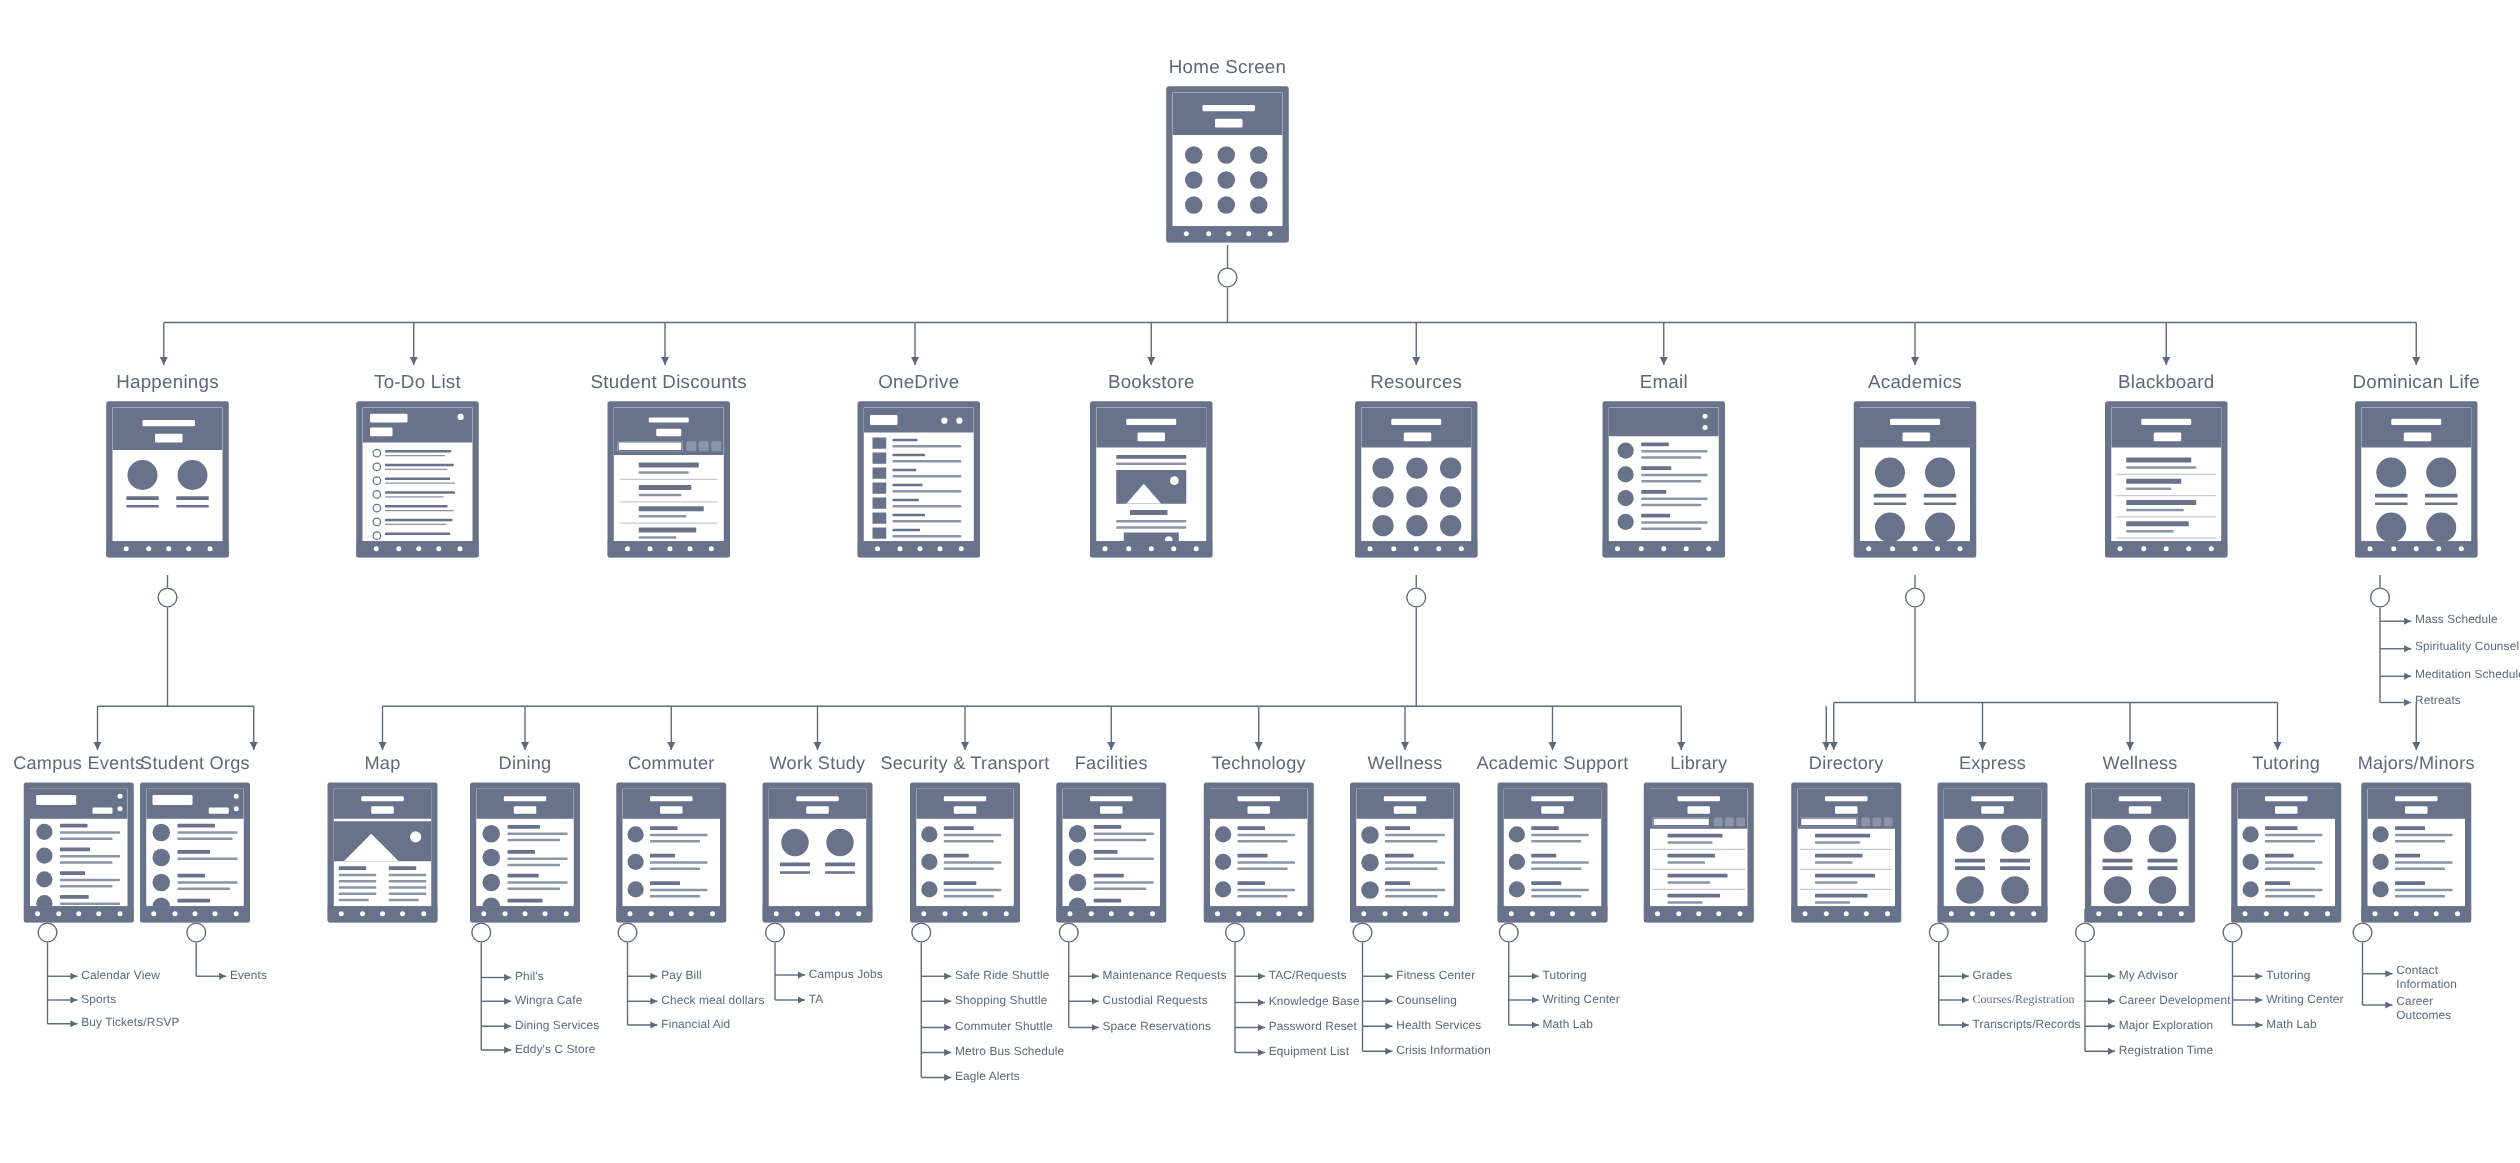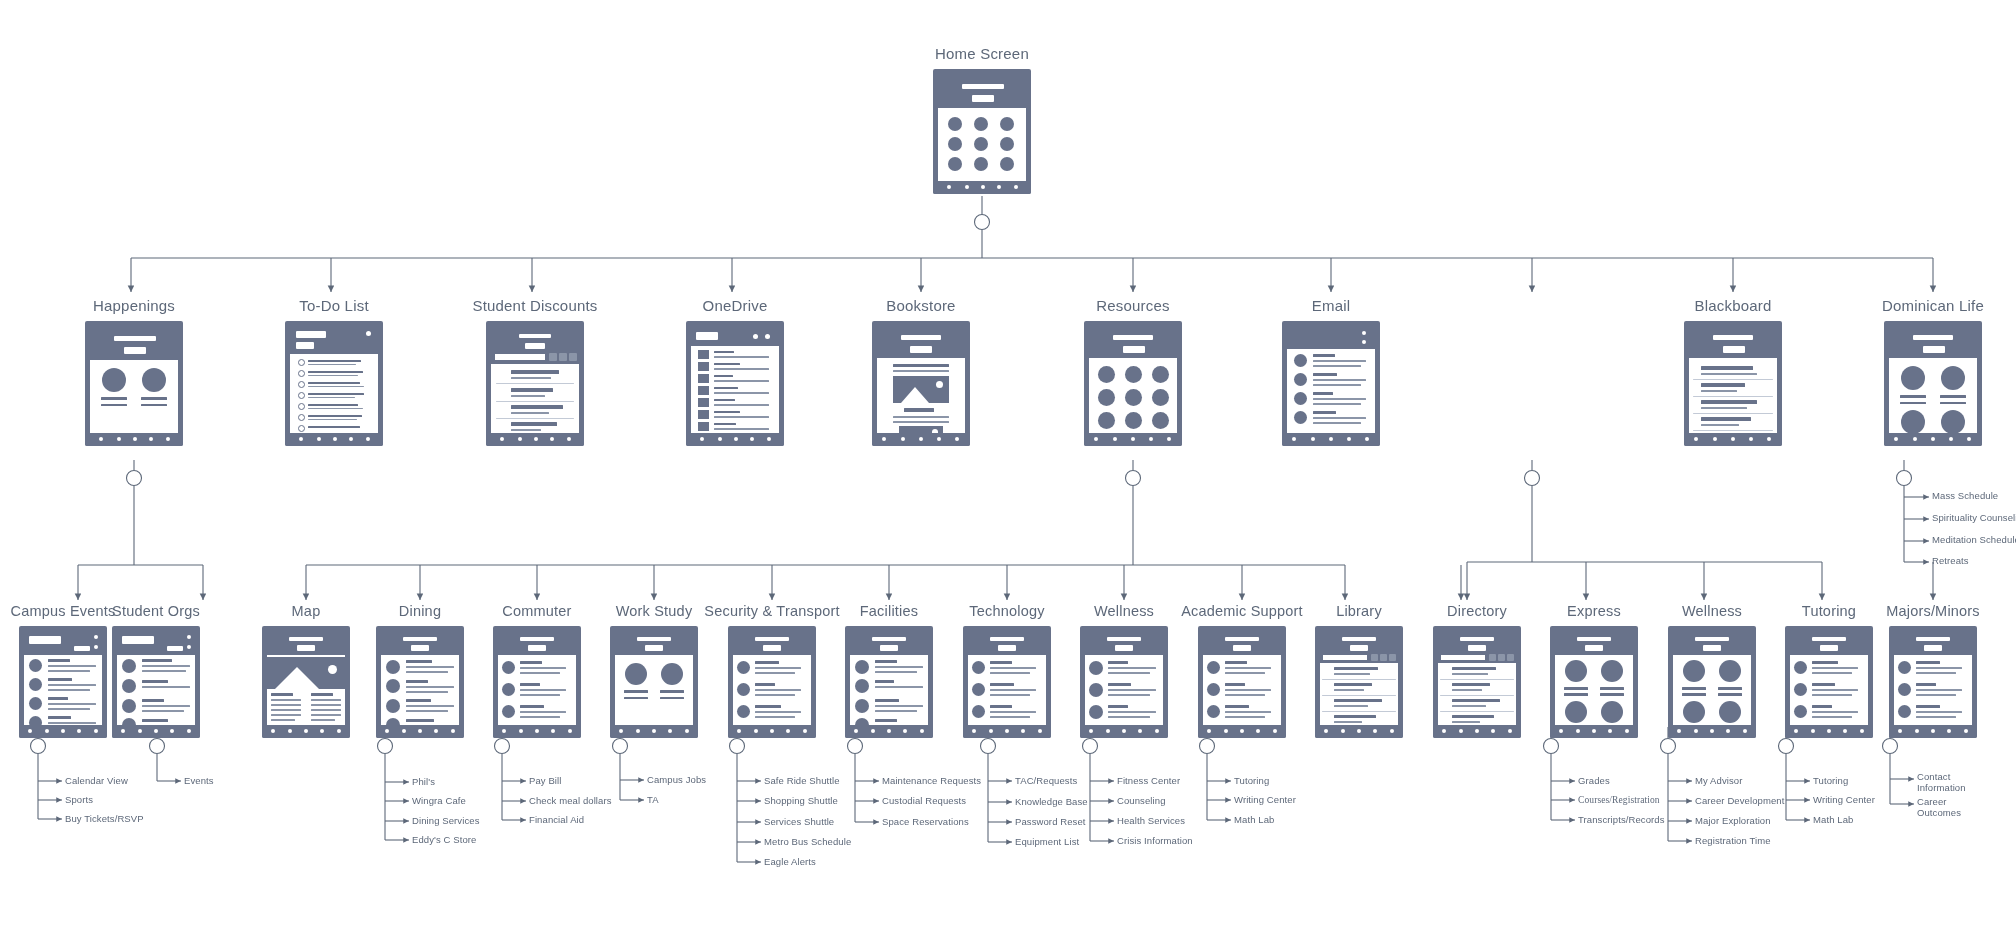--- a/index.html
+++ b/index.html
@@ -522,20 +522,46 @@
       <div class="homebar">
           <i style="left:10px"></i>
           <i style="left:29px"></i>
           <i style="left:47px"></i>
           <i style="left:65px"></i>
           <i style="left:83px"></i>
         </div>
     </div>
   </div>
 
+  <div class="node lvl2" style="left:1459px;top:298px;width:146px;">
+    <div class="nlabel">Academics</div>
+    <div class="device" style="width:98px;height:125px;">
+      <div class="screen">
+        <div class="hdr" style="height:32px;">
+          <div class="hbar" style="left:24px;top:9px;width:40px;height:5px;"></div>
+          <div class="hbar" style="left:34px;top:20px;width:22px;height:7px;"></div>
+        </div>
+        <div class="circ" style="left:12px;top:40px;width:24px;height:24px;"></div>
+        <div class="circ" style="left:52px;top:40px;width:24px;height:24px;"></div>
+        <div class="ln" style="left:11px;top:69px;width:26px;height:3px;"></div>
+        <div class="ln" style="left:11px;top:76px;width:26px;height:2px;"></div>
+        <div class="ln" style="left:51px;top:69px;width:26px;height:3px;"></div>
+        <div class="ln" style="left:51px;top:76px;width:26px;height:2px;"></div>
+        <div class="circ" style="left:12px;top:84px;width:24px;height:24px;"></div>
+        <div class="circ" style="left:52px;top:84px;width:24px;height:24px;"></div>
+      </div>
+      <div class="homebar">
+          <i style="left:10px"></i>
+          <i style="left:29px"></i>
+          <i style="left:47px"></i>
+          <i style="left:65px"></i>
+          <i style="left:83px"></i>
+        </div>
+    </div>
+  </div>
 
   <div class="node lvl2" style="left:1660px;top:298px;width:146px;">
     <div class="nlabel">Blackboard</div>
     <div class="device" style="width:98px;height:125px;">
       <div class="screen">
         <div class="hdr" style="height:32px;">
           <div class="hbar" style="left:24px;top:9px;width:40px;height:5px;"></div>
           <div class="hbar" style="left:34px;top:20px;width:22px;height:7px;"></div>
         </div>
         <div class="ln" style="left:12px;top:40px;width:52px;height:4px;"></div>
@@ -1156,21 +1182,21 @@
   </div>
 
   <div class="leafgroup" style="left:647px;top:770px;">
     <div class="leafitem" style="top:5px;left:0;">Campus Jobs</div>
     <div class="leafitem" style="top:25px;left:0;">TA</div>
   </div>
 
   <div class="leafgroup" style="left:764px;top:770px;">
     <div class="leafitem" style="top:6px;left:0;">Safe Ride Shuttle</div>
     <div class="leafitem" style="top:26px;left:0;">Shopping Shuttle</div>
-    <div class="leafitem" style="top:47px;left:0;">Services Shuttle</div>
+    <div class="leafitem" style="top:47px;left:0;">Commuter Shuttle</div>
     <div class="leafitem" style="top:67px;left:0;">Metro Bus Schedule</div>
     <div class="leafitem" style="top:87px;left:0;">Eagle Alerts</div>
   </div>
 
   <div class="leafgroup" style="left:882px;top:770px;">
     <div class="leafitem" style="top:6px;left:0;">Maintenance Requests</div>
     <div class="leafitem" style="top:26px;left:0;">Custodial Requests</div>
     <div class="leafitem" style="top:47px;left:0;">Space Reservations</div>
   </div>
 

